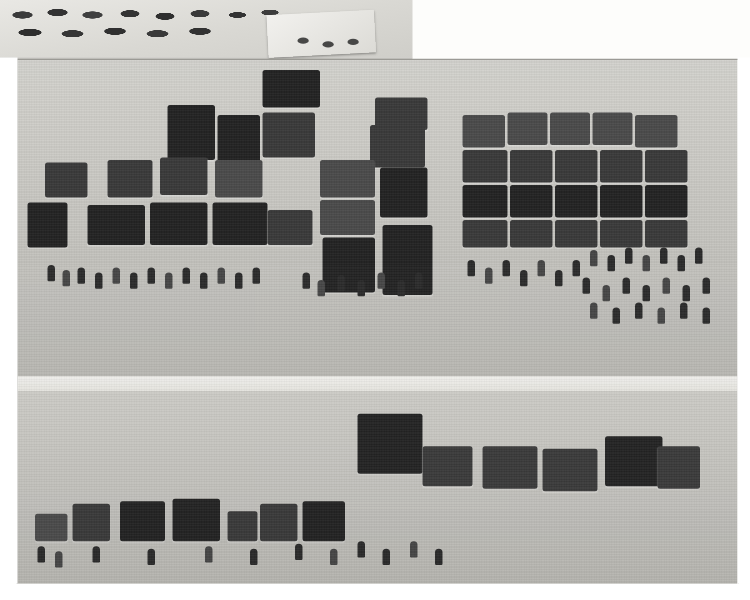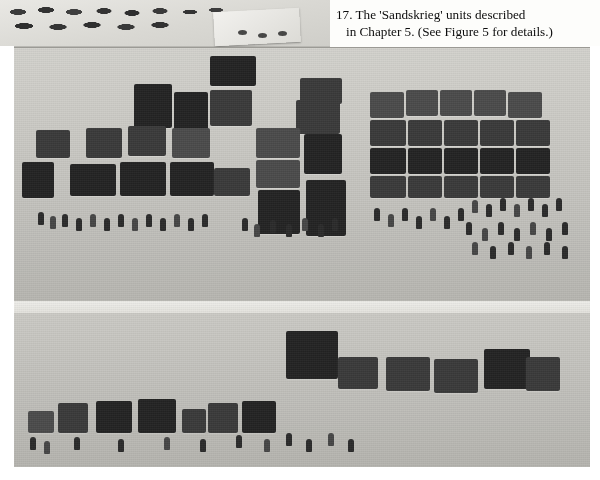--- a/index.html
+++ b/index.html
@@ -151,24 +151,20 @@
 
 <div id="page">
 
   <div class="top-strip">
     <div class="card"></div>
     <div class="blot" style="left:238px; top:30px;"></div>
     <div class="blot" style="left:258px; top:33px;"></div>
     <div class="blot" style="left:278px; top:31px;"></div>
   </div>
 
-  <div class="caption">
-    <div>17.  The  'Sandskrieg'  units  described</div>
-    <div class="line2">in Chapter 5. (See Figure 5 for details.)</div>
-  </div>
 
   <div class="photo">
     <div class="band upper">
 
       <div class="veh d" style="left:196px; top:8px; width:46px; height:30px;"></div>
       <div class="veh m" style="left:286px; top:30px; width:42px; height:26px;"></div>
       <div class="veh d" style="left:120px; top:36px; width:38px; height:44px;"></div>
       <div class="veh d" style="left:160px; top:44px; width:34px; height:40px;"></div>
       <div class="veh m" style="left:196px; top:42px; width:42px; height:36px;"></div>
       <div class="veh m" style="left:282px; top:52px; width:44px; height:34px;"></div>

